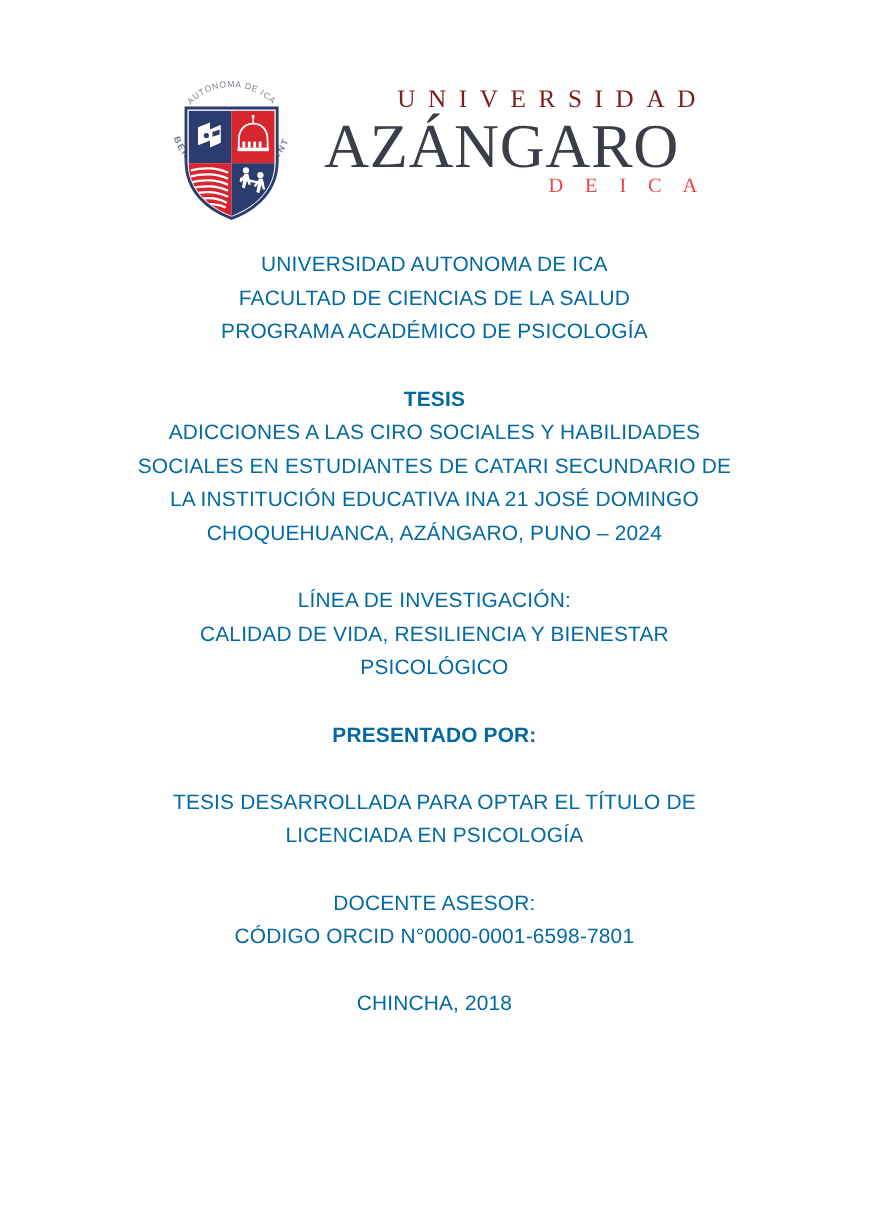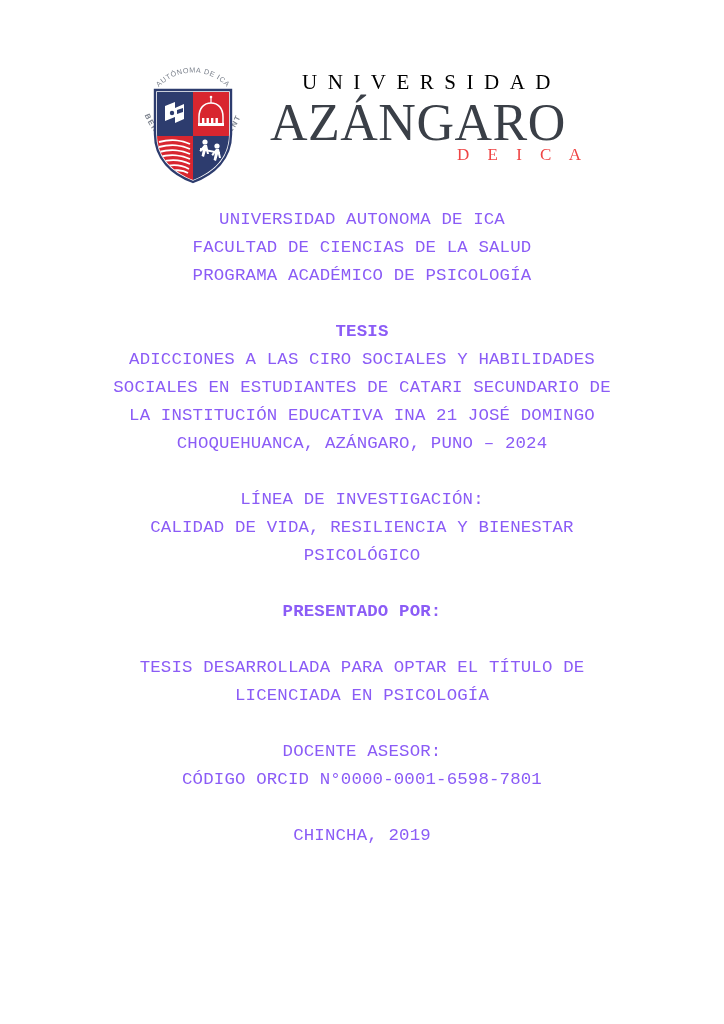--- a/index.html
+++ b/index.html
@@ -50,23 +50,23 @@
 
   .wordmark {
     position: relative;
     padding-top: 10px;
     width: 320px;
   }
   .wm-universidad {
     font-family: "Liberation Serif", serif;
     font-size: 21px;
     letter-spacing: 10.5px;
-    color: #000000;
+    color: #7f1d1d;
     line-height: 1;
-    text-align: center;
+    text-align: right;
     padding-left: 3px;
     white-space: nowrap;
   }
   .wm-autonoma {
     font-family: "Liberation Serif", serif;
     font-size: 52px;
     letter-spacing: 0.5px;
     color: #3a3f47;
     line-height: 1.06;
     margin-top: 2px;
@@ -89,23 +89,22 @@
     position: absolute;
     left: 0;
     top: 206px;
     width: 724px;
     text-align: center;
   }
   .ln {
     font-size: 17.4px;
     line-height: 28px;
     letter-spacing: 0.15px;
-    color: #8b5cf6;
-    white-space: nowrap;
-    font-family: Liberation Mono, monospace;
+    color: #0369a1;
+    white-space: nowrap;
   }
   .ln.bold { font-weight: bold; }
   .spacer { height: 28px; }
 </style>
 </head>
 <body>
 
 <div class="page">
 
   <div class="logo-block">
@@ -224,17 +223,17 @@
     <div class="spacer"></div>
 
     <div>
       <div class="ln">DOCENTE ASESOR:</div>
       <div class="ln">CÓDIGO ORCID N°0000-0001-6598-7801</div>
     </div>
 
     <div class="spacer"></div>
 
     <div>
-      <div class="ln">CHINCHA, 2019</div>
+      <div class="ln">CHINCHA, 2018</div>
     </div>
 
   </div>
 </div>
 
 </body></html>

